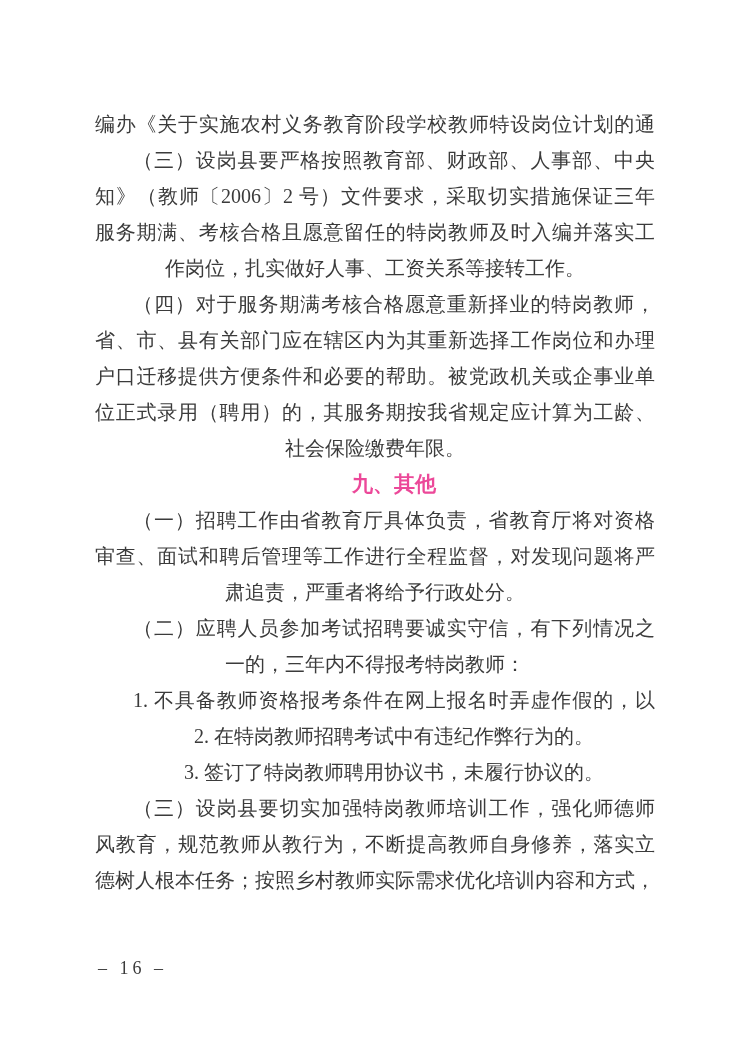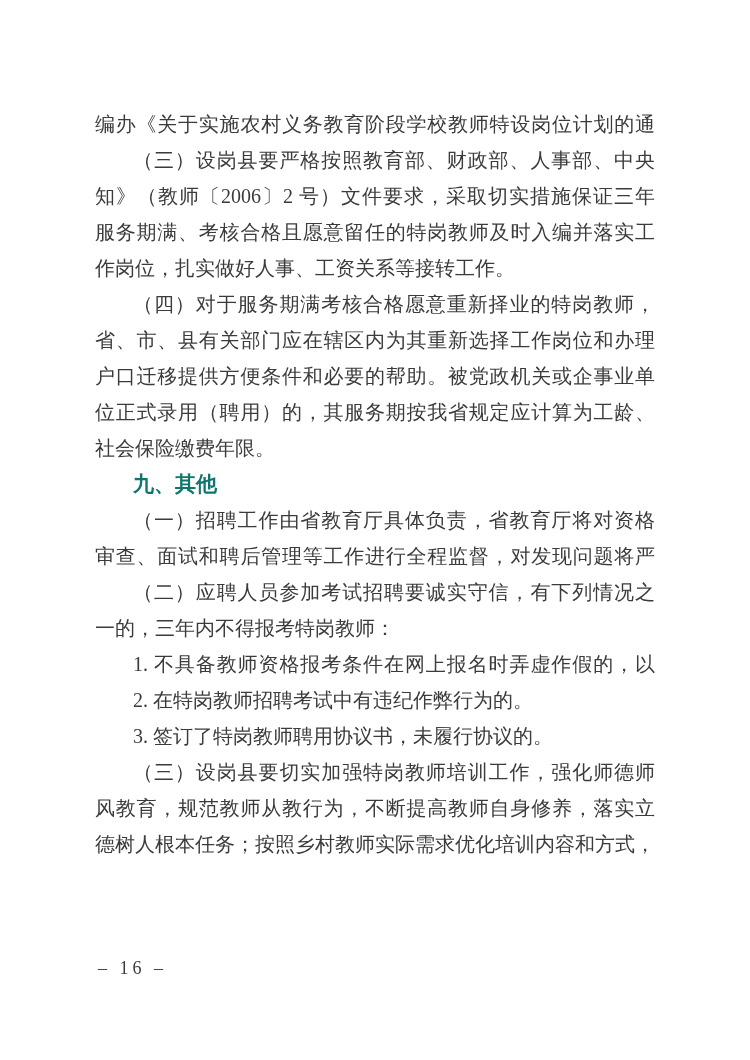--- a/index.html
+++ b/index.html
@@ -19,37 +19,37 @@
     position: absolute;
     left: 95px;
     top: 106px;
     width: 560px;
   }
   .line {
     font-size: 20px;
     line-height: 36px;
     height: 36px;
     color: #3b3b3b;
-    text-align: left;
+    text-align: center;
     overflow: hidden;
   }
   
   .jf {
     text-align: justify;
     text-align-last: justify;
     text-justify: inter-character;
   }
   
   .ind {
     text-indent: 38px;
   }
   .head {
     font-family: "Liberation Sans", sans-serif;
     font-weight: bold;
-    color: #0f766e;
+    color: #ec4899;
     font-size: 21px;
   }
   .footer {
     position: absolute;
     left: 98px;
     top: 956px;
     font-size: 18px;
     line-height: 24px;
     color: #3b3b3b;
     letter-spacing: 4px;
@@ -67,20 +67,21 @@
     <div class="line jf">服务期满、考核合格且愿意留任的特岗教师及时入编并落实工</div>
     <div class="line">作岗位，扎实做好人事、工资关系等接转工作。</div>
     <div class="line ind jf">（四）对于服务期满考核合格愿意重新择业的特岗教师，</div>
     <div class="line jf">省、市、县有关部门应在辖区内为其重新选择工作岗位和办理</div>
     <div class="line jf">户口迁移提供方便条件和必要的帮助。被党政机关或企事业单</div>
     <div class="line jf">位正式录用（聘用）的，其服务期按我省规定应计算为工龄、</div>
     <div class="line">社会保险缴费年限。</div>
     <div class="line ind head">九、其他</div>
     <div class="line ind jf">（一）招聘工作由省教育厅具体负责，省教育厅将对资格</div>
     <div class="line jf">审查、面试和聘后管理等工作进行全程监督，对发现问题将严</div>
+    <div class="line">肃追责，严重者将给予行政处分。</div>
     <div class="line ind jf">（二）应聘人员参加考试招聘要诚实守信，有下列情况之</div>
     <div class="line">一的，三年内不得报考特岗教师：</div>
     <div class="line ind jf">1. 不具备教师资格报考条件在网上报名时弄虚作假的，以</div>
     <div class="line ind">2. 在特岗教师招聘考试中有违纪作弊行为的。</div>
     <div class="line ind">3. 签订了特岗教师聘用协议书，未履行协议的。</div>
     <div class="line ind jf">（三）设岗县要切实加强特岗教师培训工作，强化师德师</div>
     <div class="line jf">风教育，规范教师从教行为，不断提高教师自身修养，落实立</div>
     <div class="line jf">德树人根本任务；按照乡村教师实际需求优化培训内容和方式，</div>
   </div>
   <div class="footer">– 16 –</div>

